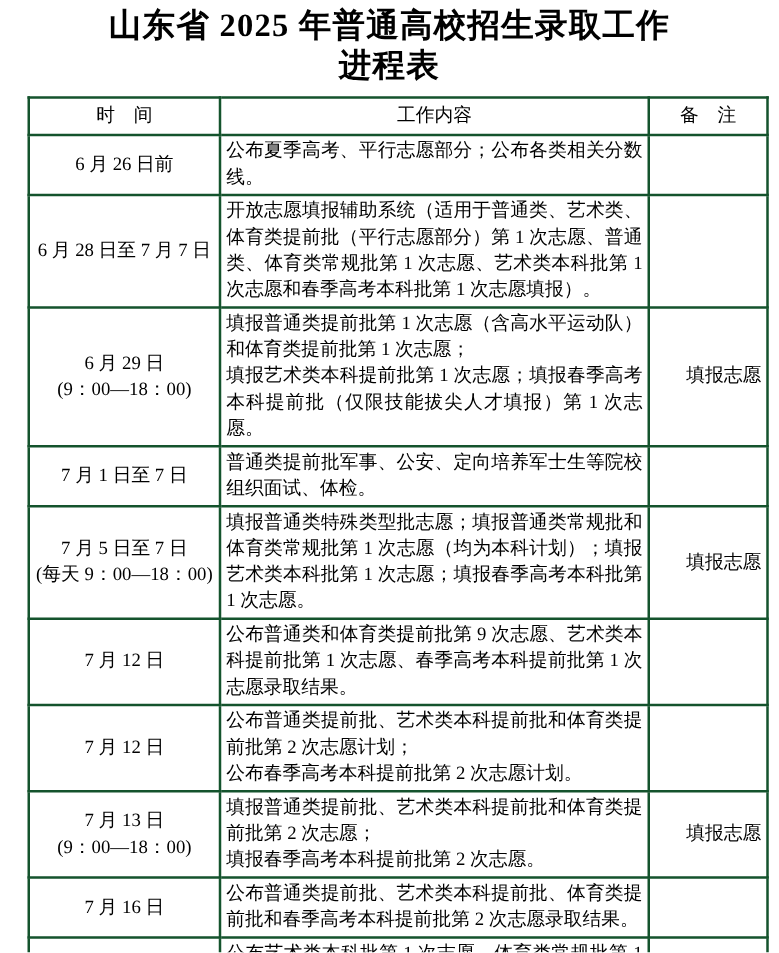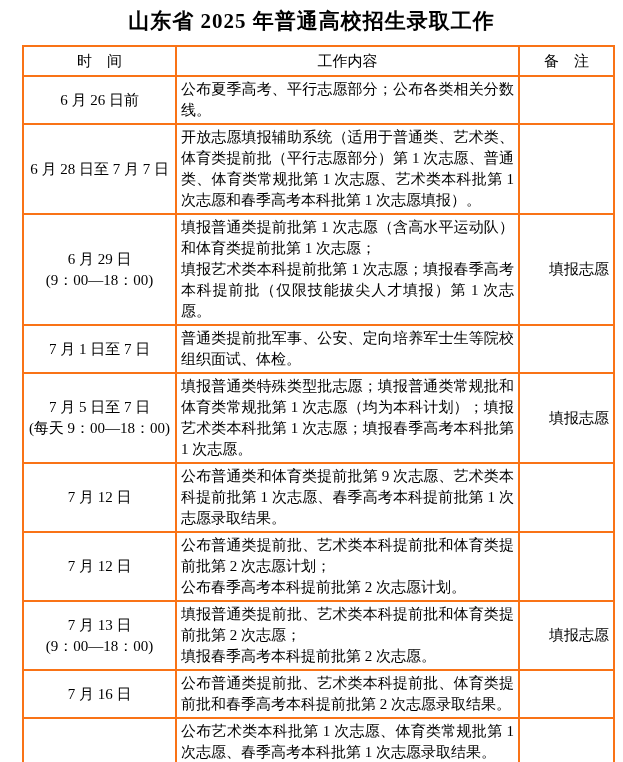--- a/index.html
+++ b/index.html
@@ -13,38 +13,38 @@
     height: 762px;
     background: #ffffff;
     overflow: hidden;
     font-family: "Liberation Serif", "DejaVu Serif", serif;
     color: #000000;
   }
   .title {
     margin-top: 5px;
     text-align: center;
     font-weight: bold;
-    font-size: 21px;
+    font-size: 26px;
     line-height: 32px;
     letter-spacing: 1px;
     font-family: "Liberation Serif", "DejaVu Serif", serif;
   }
   table.schedule {
     border-collapse: collapse;
     table-layout: fixed;
     margin-left: 22px;
     margin-top: 8px;
     width: 591px;
   }
   table.schedule col.c-time { width: 153px; }
   table.schedule col.c-content { width: 343px; }
   table.schedule col.c-note { width: 95px; }
   table.schedule th,
   table.schedule td {
-    border: 2px solid #f97316;
+    border: 2px solid #14532d;
     font-size: 15px;
     line-height: 21px;
     font-weight: normal;
     vertical-align: middle;
     padding: 2px 4px;
     overflow: hidden;
   }
   table.schedule thead tr { height: 30px; }
   table.schedule th { text-align: center; }
   td.time {
@@ -71,20 +71,21 @@
   tbody tr:nth-child(9)  { height: 45px; border-radius: 19px; }
   tbody tr:nth-child(10) { height: 43px; }
   tbody tr:nth-child(11) { height: 48px; }
 </style>
 </head>
 <body>
 
 <div class="page">
   <div class="title">
     <div>山东省 2025 年普通高校招生录取工作</div>
+    <div>进程表</div>
   </div>
 
   <table class="schedule">
     <colgroup>
       <col class="c-time">
       <col class="c-content">
       <col class="c-note">
     </colgroup>
     <thead>
       <tr>

